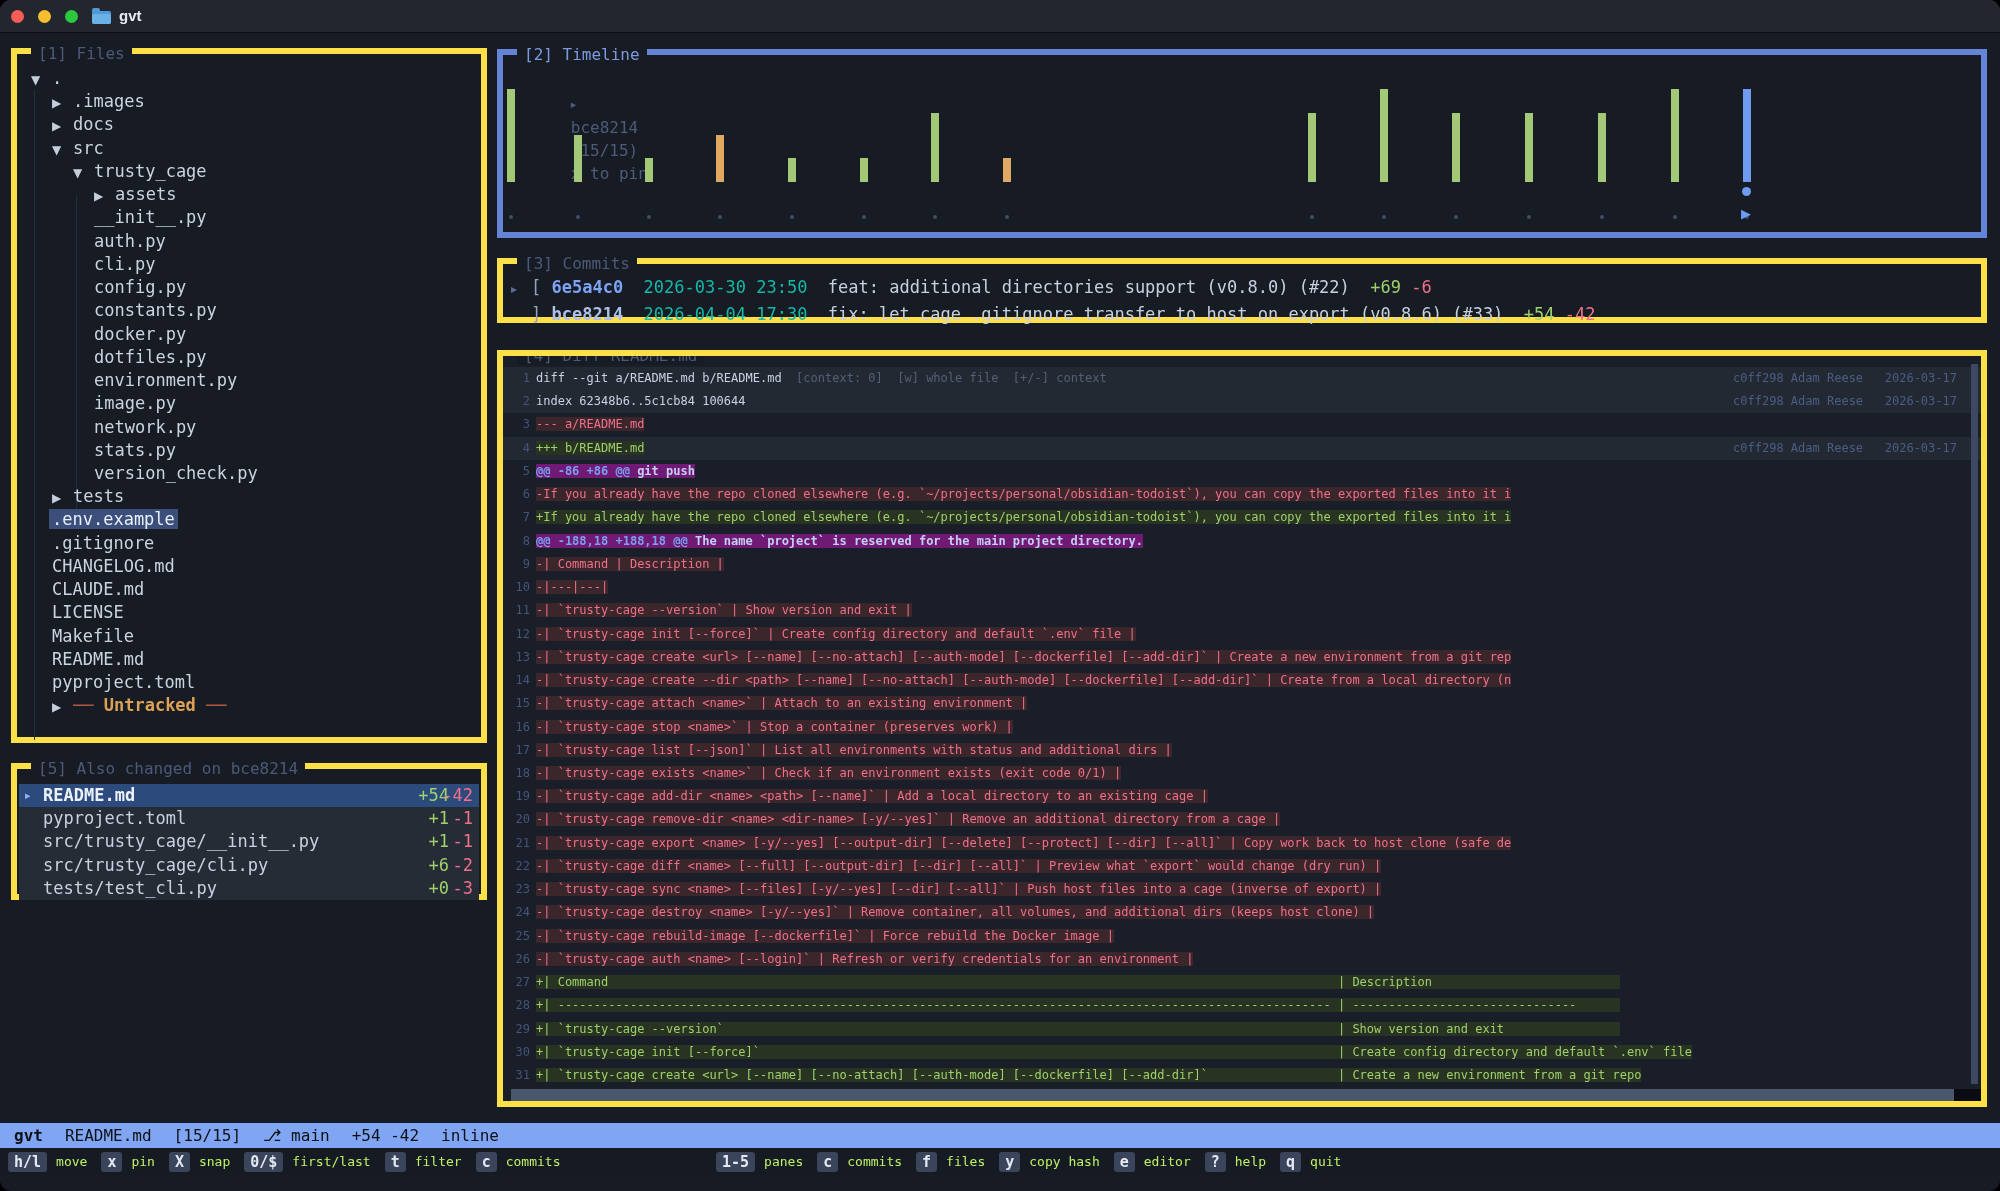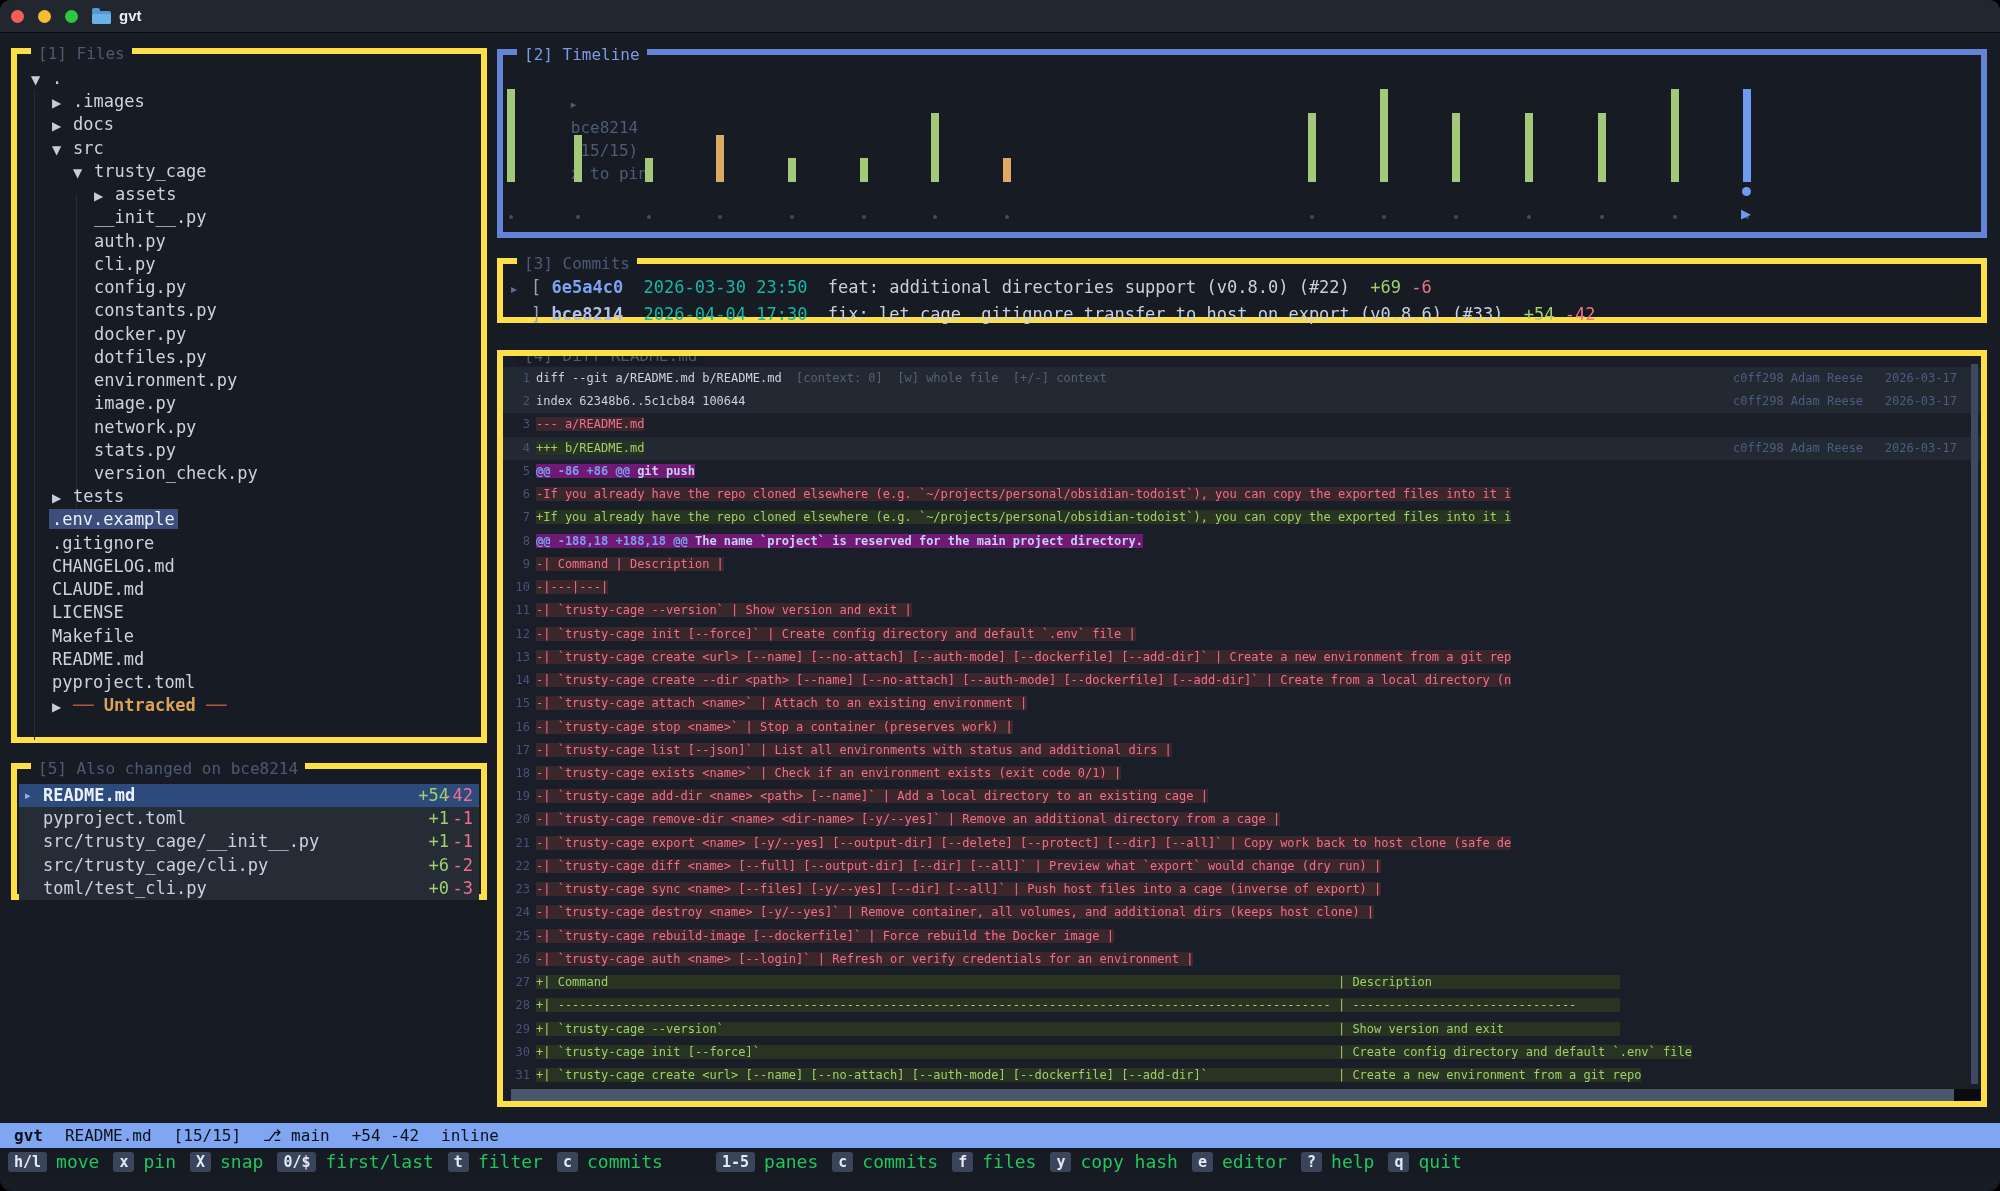--- a/index.html
+++ b/index.html
@@ -69,21 +69,21 @@
   .am{position:absolute;right:6px;width:36px;text-align:right;color:#f0708a;font-weight:normal}
   
   .statusbar{position:absolute;left:0;top:1123px;width:100%;height:25px;background:#80a5f2;color:#0d1118;
     font-size:16px;line-height:25px;padding-left:14px;white-space:pre}
   .statusbar .sitem{margin-right:22px}
   .statusbar .sitem.bold{font-weight:bold}
   .helpbar{position:absolute;left:0;top:1148px;width:100%;height:27px;background:#161a22}
   .hgroup{position:absolute;top:0;height:27px;display:flex;align-items:center}
   .hgroup.left{left:8px}.hgroup.right{left:716px}
   .hkey{background:#3a445a;color:#e4e9f3;font-weight:bold;font-size:15px;padding:1px 6px;border-radius:3px}
-  .hlabel{color:#22c55e;font-size:18px;margin:0 14px 0 9px}
+  .hlabel{color:#bef264;font-size:13px;margin:0 14px 0 9px}
   .hdivider{position:absolute;left:727px;top:4px;height:19px;border-left:1px solid #2a3240}
 </style>
 </head>
 <body>
 
 <div class="window">
   <div class="titlebar">
     <span class="tl red"></span>
     <span class="tl yellow"></span>
     <span class="tl green"></span>
@@ -219,21 +219,21 @@
     <div class="vscroll"></div>
   </div>
 
   <div class="panel" id="also-panel">
     <span class="ptitle">[5] Also changed on bce8214</span>
     <div id="also-rows">
         <div class="arow selected"><span class="amark">▸</span><span>README.md</span><span class="ap">+54</span><span class="am">-42</span></div>
         <div class="arow"><span>pyproject.toml</span><span class="ap">+1</span><span class="am">-1</span></div>
         <div class="arow"><span>src/trusty_cage/__init__.py</span><span class="ap">+1</span><span class="am">-1</span></div>
         <div class="arow"><span>src/trusty_cage/cli.py</span><span class="ap">+6</span><span class="am">-2</span></div>
-        <div class="arow"><span>toml/test_cli.py</span><span class="ap">+0</span><span class="am">-3</span></div>
+        <div class="arow"><span>tests/test_cli.py</span><span class="ap">+0</span><span class="am">-3</span></div>
       </div>
   </div>
 
   <div class="statusbar" id="status-bar"><span class="sitem bold">gvt</span><span class="sitem">README.md</span><span class="sitem">[15/15]</span><span class="sitem">⎇ main</span><span class="sitem">+54 -42</span><span class="sitem">inline</span></div>
 
   <div class="helpbar">
     <div class="hgroup left" id="help-left">
         <span class="hkey">h/l</span>
         <span class="hlabel">move</span>
         <span class="hkey">x</span>

